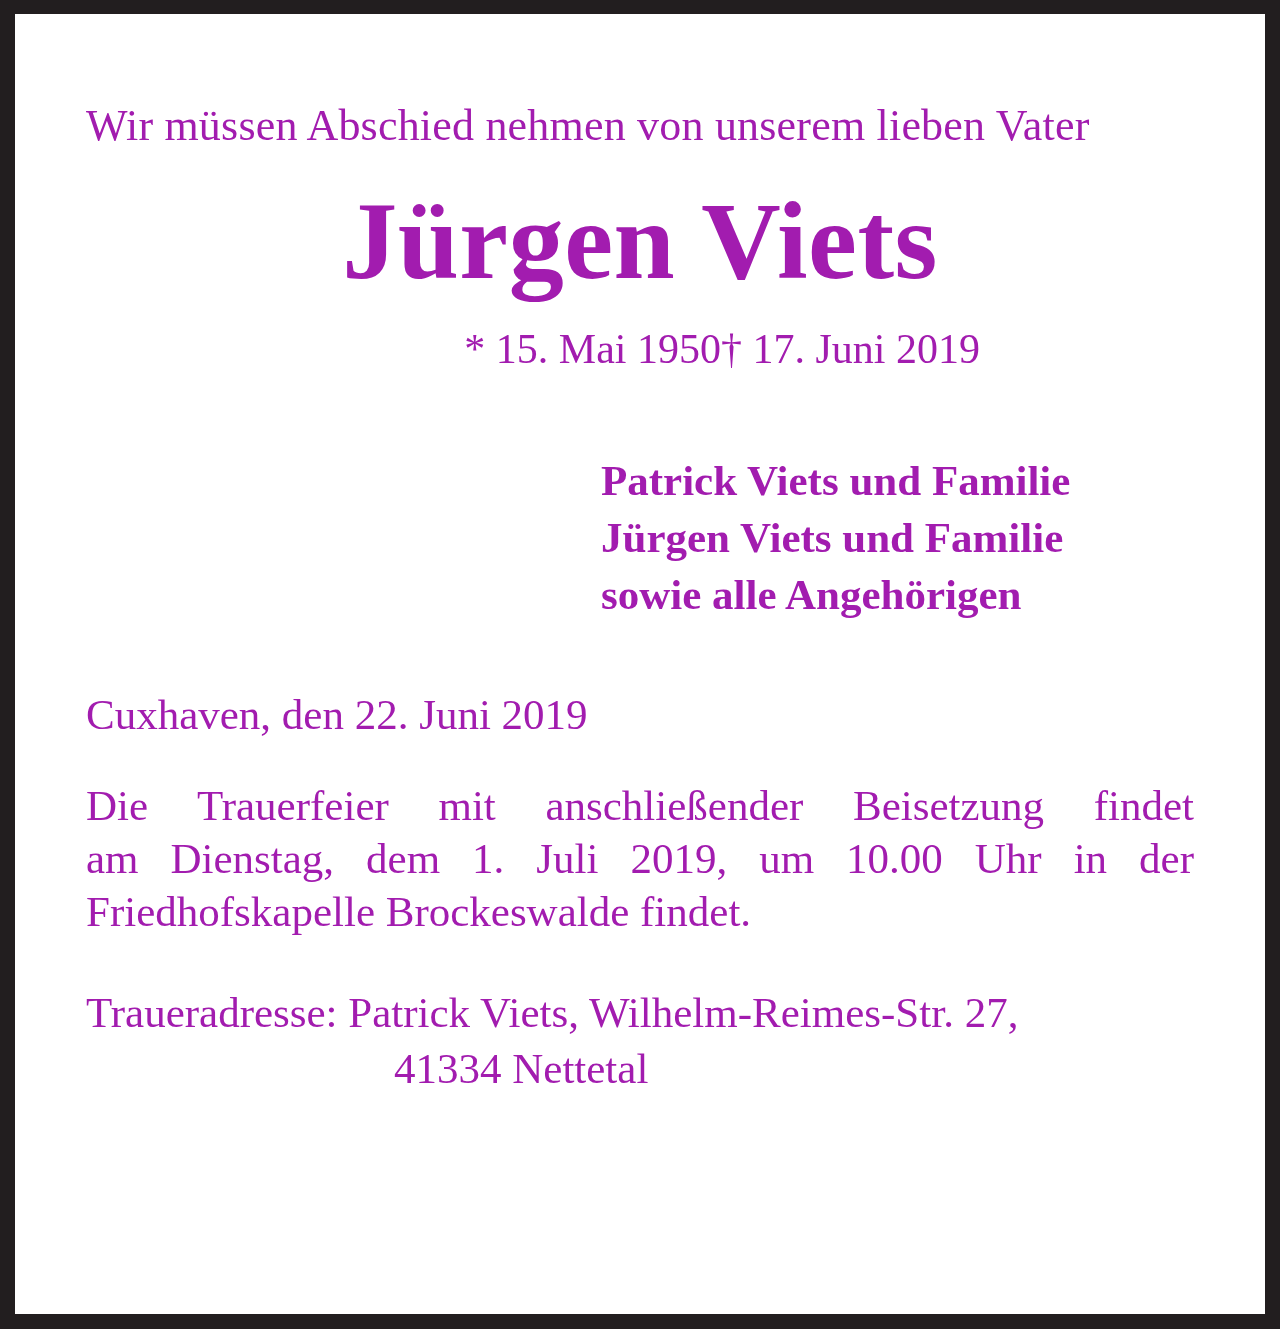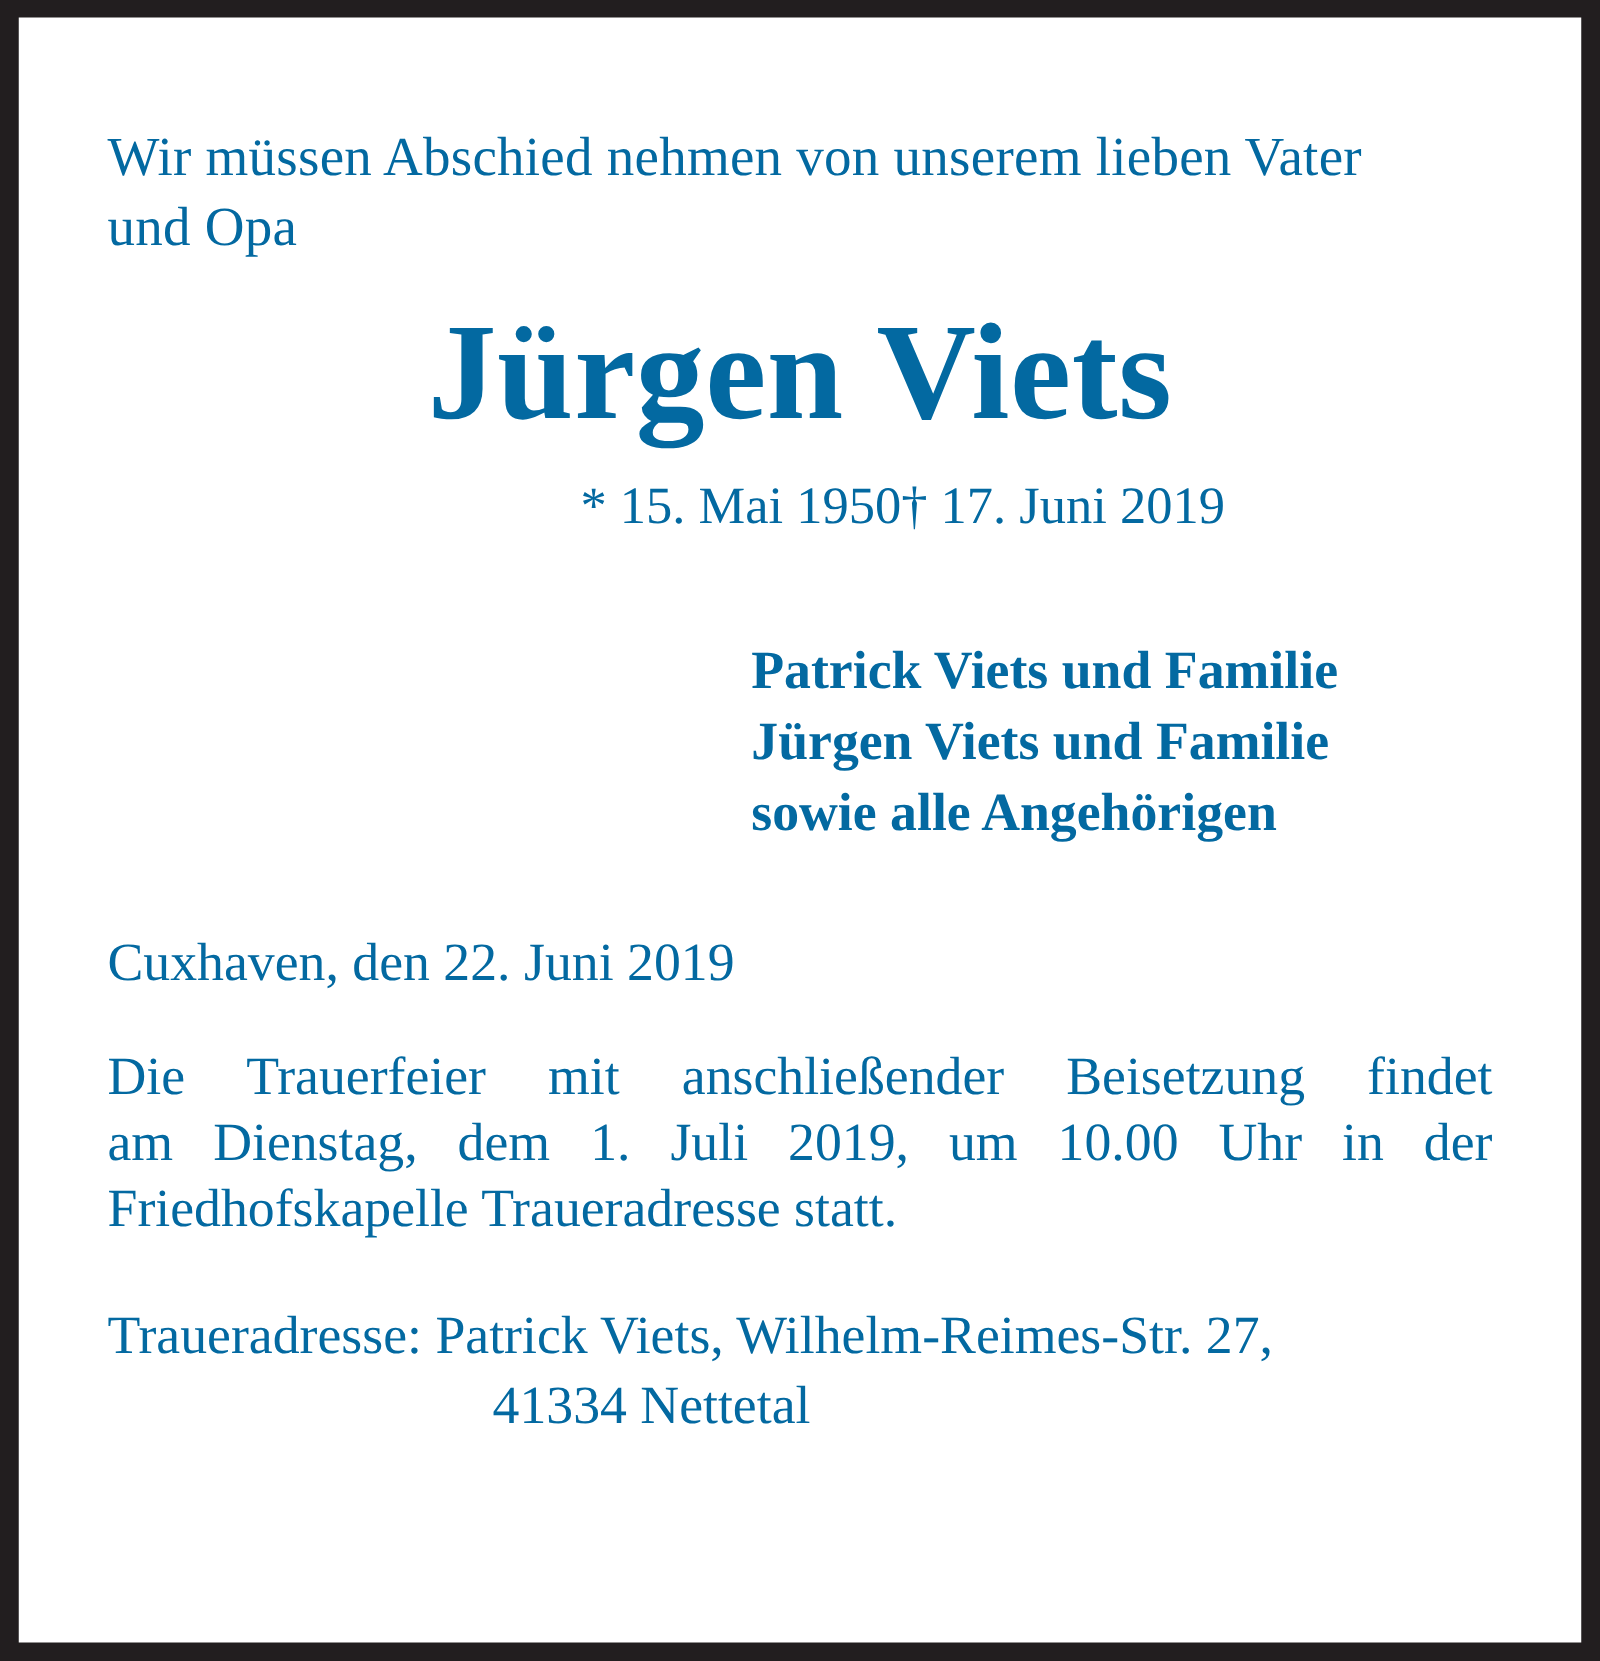--- a/index.html
+++ b/index.html
@@ -18,21 +18,21 @@
     width: 1280px;
     height: 1329px;
     padding: 14px 15px 15px 15px;
     background: #221e1f;
   }
   .card {
     box-sizing: border-box;
     width: 100%;
     height: 100%;
     background: #ffffff;
-    color: #0369a1;
+    color: #a21caf;
     padding: 84px 71px 40px 71px;
     overflow: hidden;
   }
   p { margin: 0; }
   .intro {
     font-size: 44px;
     line-height: 56px;
     letter-spacing: 0.2px;
   }
   .name-block {
@@ -99,21 +99,20 @@
   }
 </style>
 </head>
 <body>
 
 <div class="frame">
   <div class="card">
 
     <p class="intro">
       <span>Wir müssen Abschied nehmen von unserem lieben Vater</span><br>
-      <span>und Opa</span>
     </p>
 
     <div class="name-block">
       <h1 class="deceased-name">Jürgen Viets</h1>
       <div class="dates">
         <span>* 15. Mai 1950</span>
         <span>† 17. Juni 2019</span>
       </div>
     </div>
 
@@ -121,21 +120,21 @@
       <p class="mourner">Patrick Viets und Familie</p>
       <p class="mourner">Jürgen Viets und Familie</p>
       <p class="mourner">sowie alle Angehörigen</p>
     </div>
 
     <p class="place-date">Cuxhaven, den 22. Juni 2019</p>
 
     <div class="ceremony">
       <div class="ceremony-line">Die Trauerfeier mit anschließender Beisetzung findet</div>
       <div class="ceremony-line">am Dienstag, dem 1. Juli 2019, um 10.00 Uhr in der</div>
-      <div class="ceremony-line last">Friedhofskapelle Traueradresse statt.</div>
+      <div class="ceremony-line last">Friedhofskapelle Brockeswalde findet.</div>
     </div>
 
     <div class="address">
       <div>Traueradresse: Patrick Viets, Wilhelm-Reimes-Str. 27,</div>
       <div class="address-line2">41334 Nettetal</div>
     </div>
 
   </div>
 </div>
 

